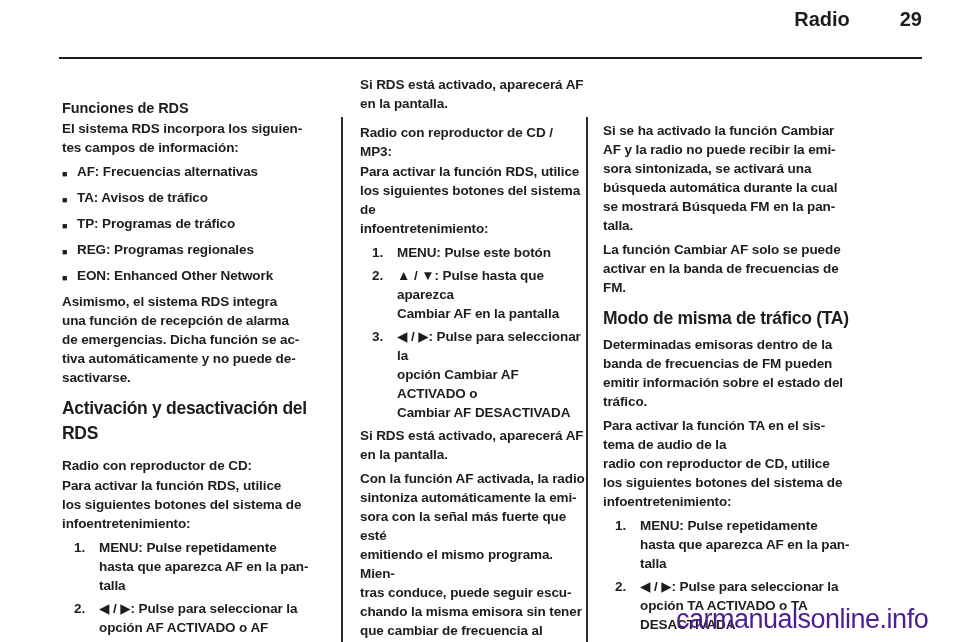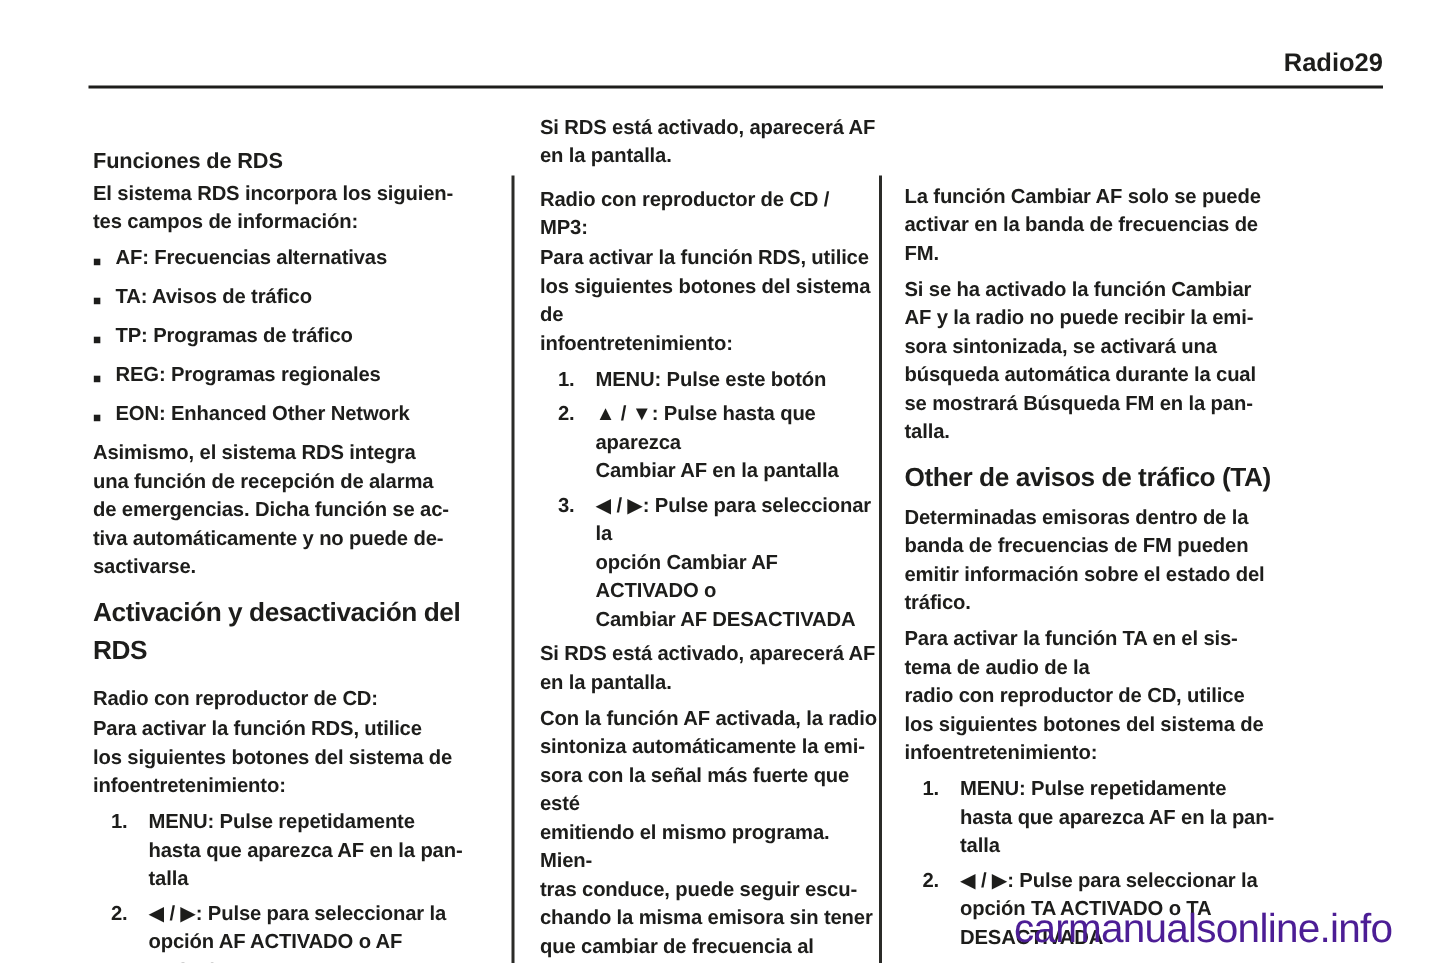--- a/index.html
+++ b/index.html
@@ -2,23 +2,23 @@
 <html><head>
 <meta charset="utf-8">
 <style>
   html,body{margin:0;padding:0;background:#e8e8e8;}
   .page{
     position:relative;width:960px;height:642px;background:#ffffff;
     font-family:"Liberation Sans","DejaVu Sans",sans-serif;
     color:#1d1d1b;overflow:hidden;
   }
   .page-header{
-    position:absolute;top:32px;left:0;width:922px;
-    display:flex;justify-content:flex-end;align-items:baseline;
-    font-size:17px;font-weight:bold;
+    position:absolute;top:8px;left:0;width:922px;
+    display:flex;justify-content:flex-end;align-items:baseline;gap:50px;
+    font-size:20px;font-weight:bold;
   }
   .header-rule{
     position:absolute;top:57px;left:59px;width:863px;height:2px;
     background:#1d1d1b;
   }
   .cols{
     position:absolute;top:75px;left:59px;display:flex;
     font-size:13.5px;line-height:19px;font-weight:bold;letter-spacing:-0.1px;align-items:center;
   }
   .col{box-sizing:border-box;}
@@ -150,30 +150,30 @@
 emitiendo el mismo programa. Mien-
 tras conduce, puede seguir escu-
 chando la misma emisora sin tener
 que cambiar de frecuencia al cambiar
 de zona geográfica.</div>
     </div>
 
     <div class="divider"></div>
 
     <div class="col col-3">
-      <div class="para">La función Cambiar AF solo se puede
-activar en la banda de frecuencias de
-FM.</div>
       <div class="para">Si se ha activado la función Cambiar
 AF y la radio no puede recibir la emi-
 sora sintonizada, se activará una
 búsqueda automática durante la cual
 se mostrará Búsqueda FM en la pan-
 talla.</div>
-      <div class="h2">Other de avisos de tráfico (TA)</div>
+      <div class="para">La función Cambiar AF solo se puede
+activar en la banda de frecuencias de
+FM.</div>
+      <div class="h2">Modo de misma de tráfico (TA)</div>
       <div class="para">Determinadas emisoras dentro de la
 banda de frecuencias de FM pueden
 emitir información sobre el estado del
 tráfico.</div>
       <div class="para">Para activar la función TA en el sis-
 tema de audio de la
 radio con reproductor de CD, utilice
 los siguientes botones del sistema de
 infoentretenimiento:</div>
 

